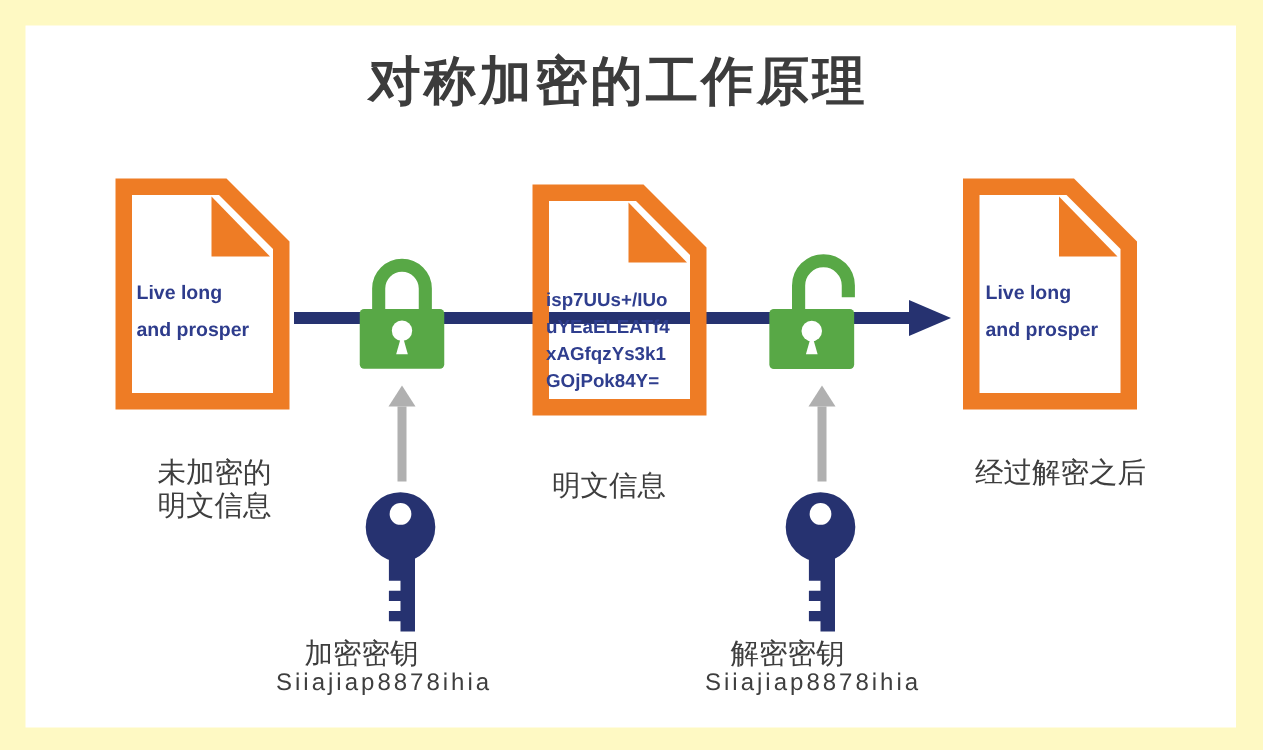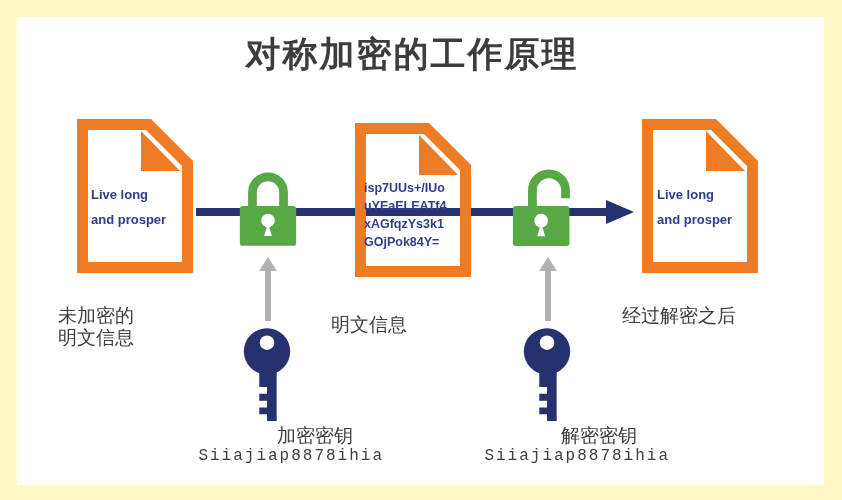--- a/index.html
+++ b/index.html
@@ -5,35 +5,35 @@
   html,body{margin:0;padding:0;background:#222;}
   .stage{position:relative;width:842px;height:500px;background:#fef9c3;overflow:hidden;
          font-family:"Liberation Sans", sans-serif;}
   .content{position:absolute;left:17px;top:17px;width:807px;height:468px;background:#ffffff;}
   .abs{position:absolute;}
   .title{left:17px;top:31px;width:790px;text-align:center;font-size:35px;font-weight:700;
          color:#3c3c3c;letter-spacing:2px;}
   .doc{width:123px;height:158px;z-index:2;}
   .doc svg{display:block;width:100%;height:100%;}
   .doc-text{z-index:3;color:#2e3c8c;font-weight:700;font-size:13px;line-height:25px;white-space:nowrap;}
-  .cipher-text{z-index:3;color:#2f3e8e;font-weight:700;font-size:12.5px;line-height:18px;white-space:nowrap;}
+  .cipher-text{z-index:3;color:#2f3e8e;font-weight:700;font-size:12.5px;line-height:18px;white-space:nowrap;margin-top:12px;}
   .flow-line{left:196px;top:208px;width:412px;height:8px;background:#263270;z-index:1;}
   .flow-head{left:606px;top:200px;width:0;height:0;border-top:12px solid transparent;
              border-bottom:12px solid transparent;border-left:28px solid #263270;z-index:1;}
   .lock{z-index:4;}
   .lock svg{display:block;}
   .up-shaft{width:6px;height:50px;background:#b0b0b0;z-index:2;}
   .up-head{width:0;height:0;border-left:9px solid transparent;border-right:9px solid transparent;
            border-bottom:14px solid #b0b0b0;z-index:2;}
   .key{z-index:2;}
   .key svg{display:block;}
-  .label{color:#3e3e3e;font-size:19px;line-height:22px;text-align:left;}
-  .key-label{color:#3e3e3e;font-size:19px;text-align:right;}
-  .key-value{color:#3e3e3e;font-size:16px;text-align:right;
-             font-family:Liberation Mono, monospace;letter-spacing:2px;white-space:nowrap;}
+  .label{color:#3e3e3e;font-size:19px;line-height:22px;text-align:center;}
+  .key-label{color:#3e3e3e;font-size:19px;text-align:left;}
+  .key-value{color:#3e3e3e;font-size:16px;text-align:left;
+             font-family:Liberation Sans, sans-serif;letter-spacing:2px;white-space:nowrap;}
 </style>
 </head>
 <body>
 
 <div class="stage">
   <div class="content"></div>
 
   <div class="abs title">对称加密的工作原理</div>
 
   <div class="abs flow-line"></div>

